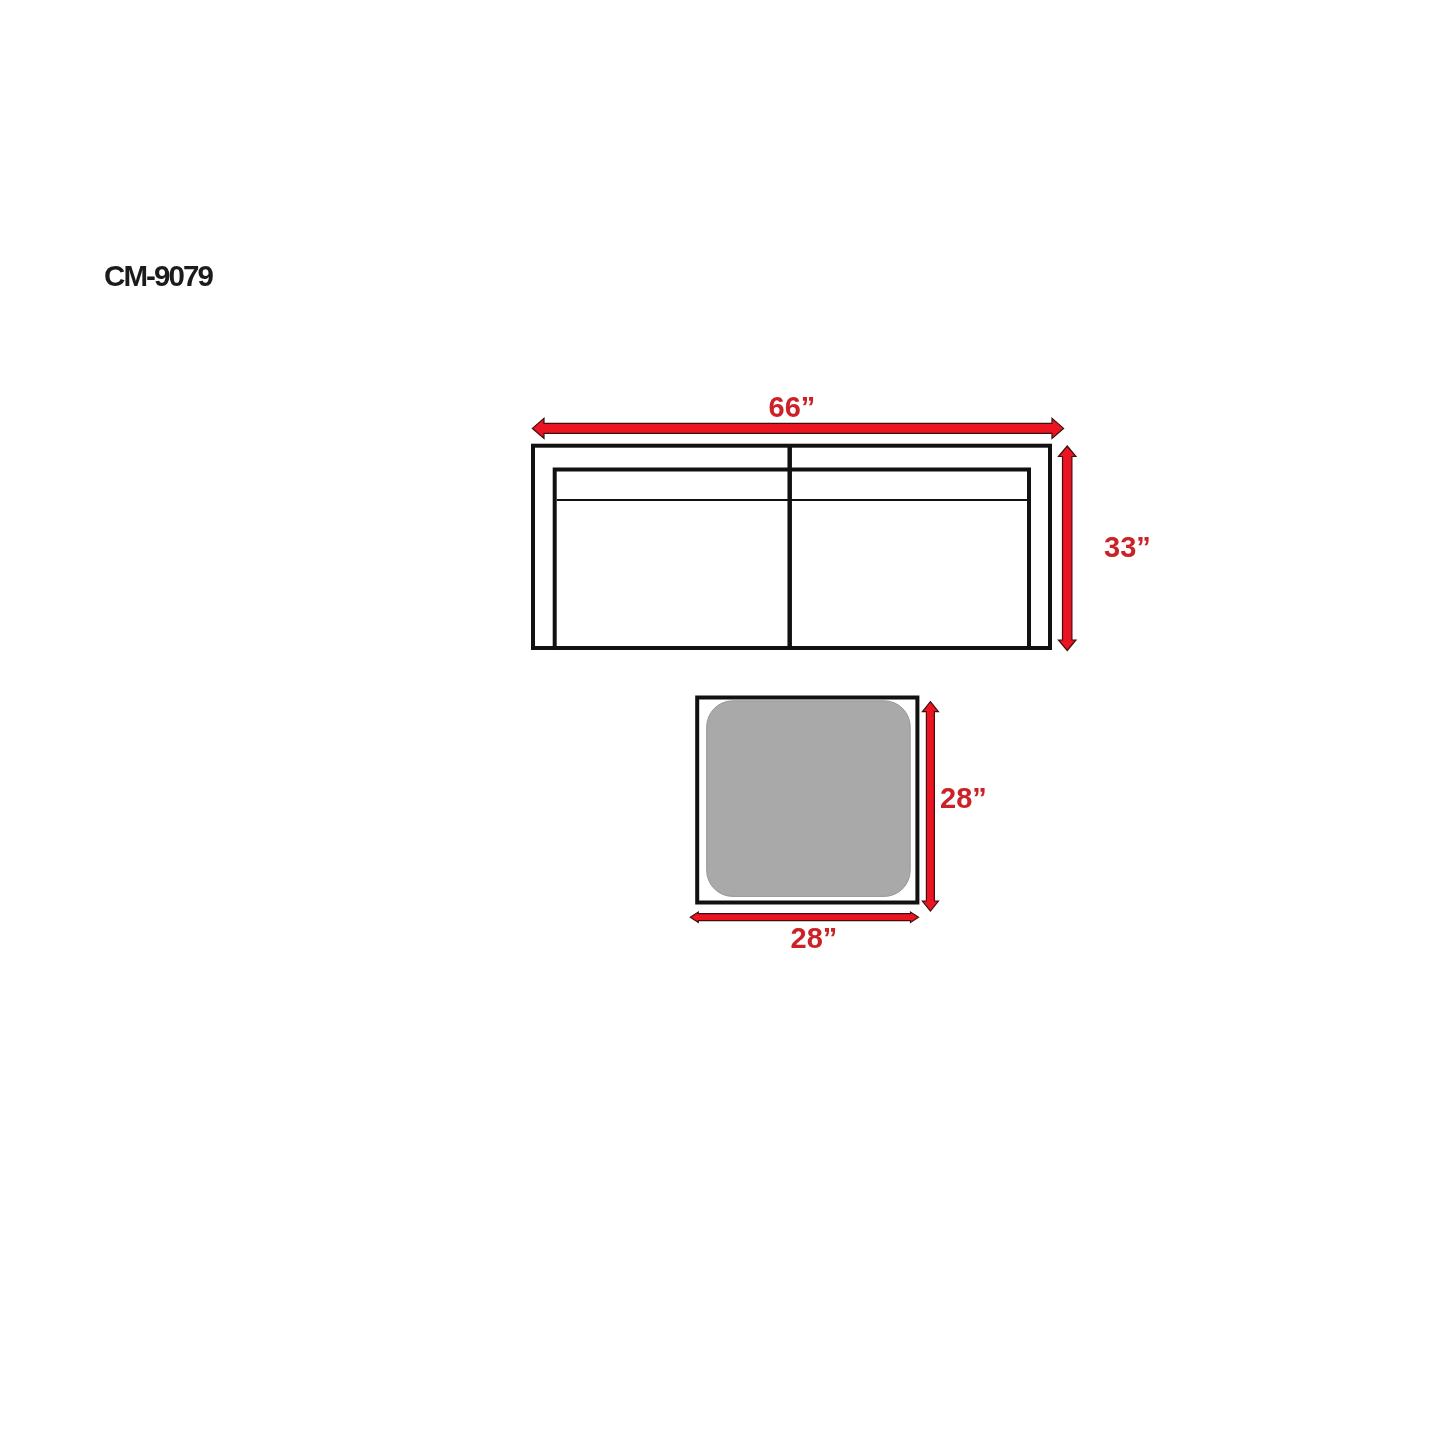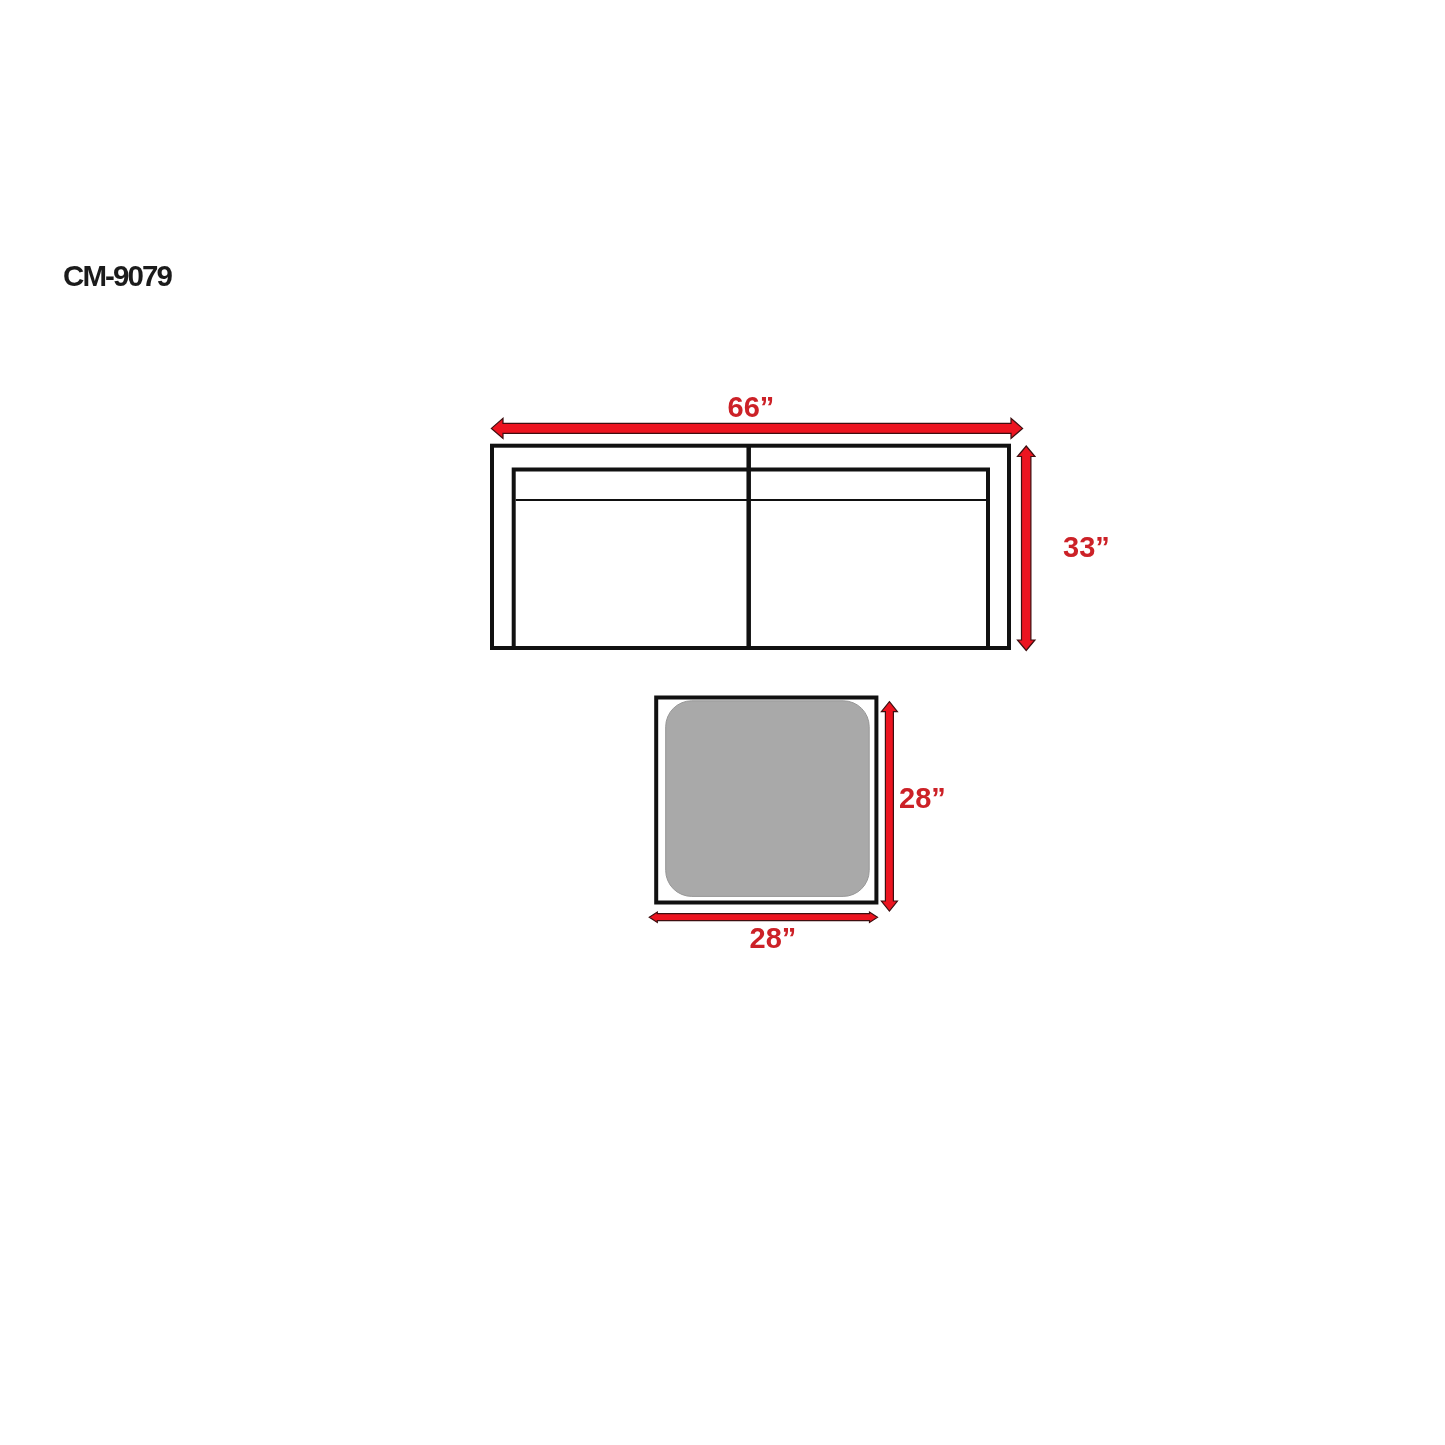--- a/index.html
+++ b/index.html
@@ -1,17 +1,17 @@
 <!DOCTYPE html>
 <html><head>
 <meta charset="utf-8">
 <style>
   html,body{margin:0;padding:0;background:#ffffff;}
   .page{position:relative;width:1314px;height:1445px;background:#7dd3fc;overflow:hidden;
-        font-family:"Liberation Sans", sans-serif;}
+        font-family:"Liberation Sans", sans-serif;margin-left:41px;}
 </style>
 </head>
 <body>
 <div class="page">
 <svg width="1445" height="1445" viewBox="0 0 1445 1445" xmlns="http://www.w3.org/2000/svg">
 
   <rect x="0" y="0" width="1445" height="1445" fill="#ffffff"></rect>
 
   <text x="63" y="286" font-family="Liberation Sans, sans-serif" font-size="29.5" font-weight="bold" letter-spacing="-1.9" fill="#1b1b1b">CM-9079</text>
 

